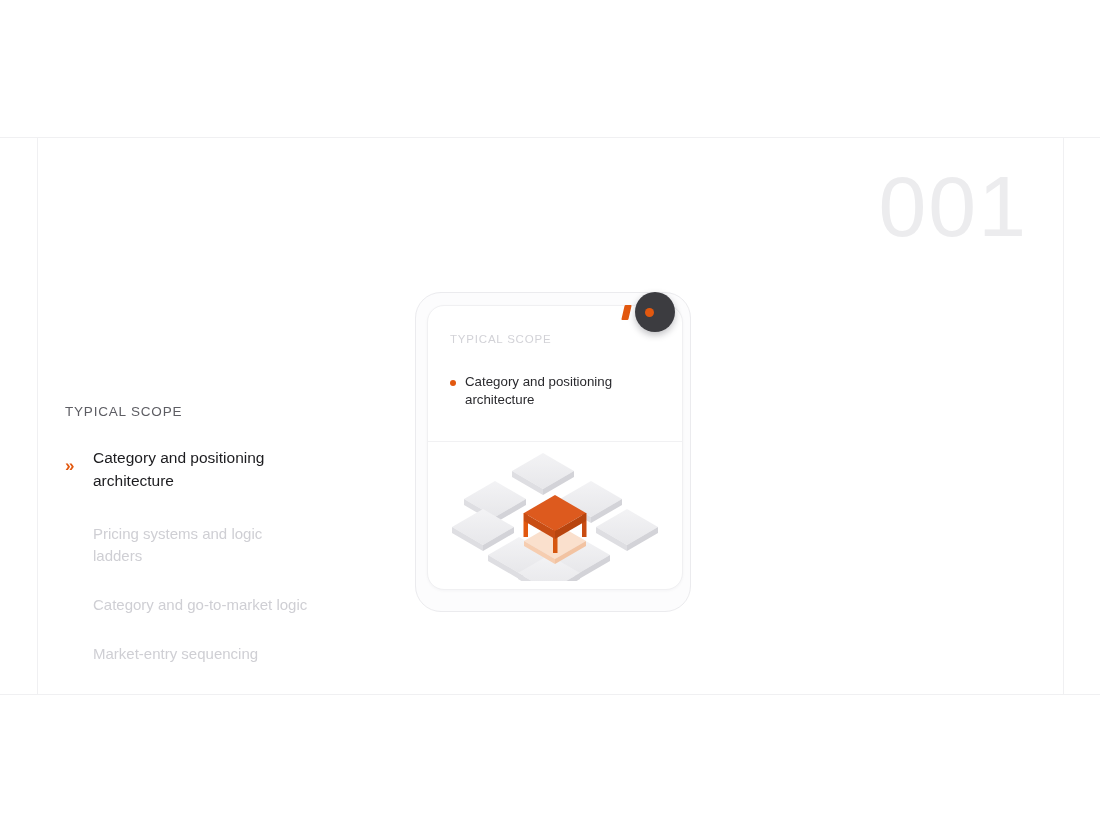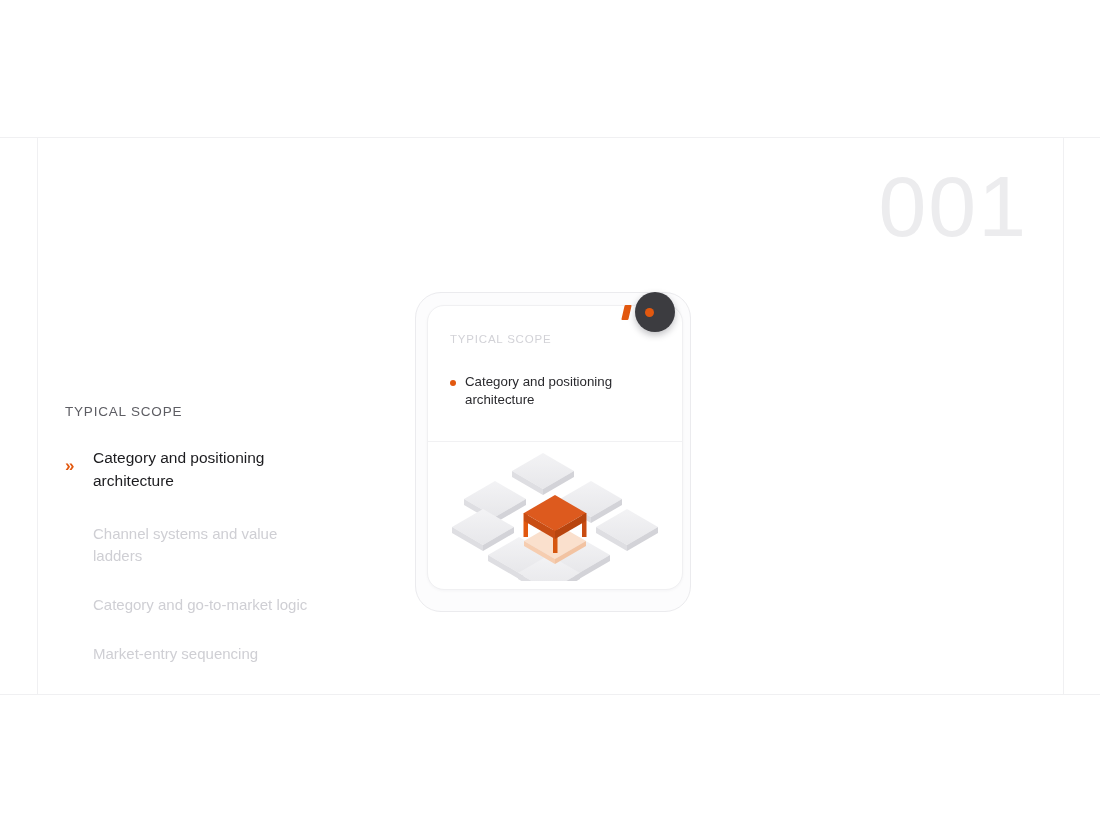--- a/index.html
+++ b/index.html
@@ -242,21 +242,21 @@
 
       <li class="scope-item is-active">
         <span class="scope-marker">
           <span class="chev">»</span>
         </span>
         <span class="scope-text">Category and positioning architecture</span>
       </li>
 
       <li class="scope-item">
         <span class="scope-marker"></span>
-        <span class="scope-text">Channel systems and value ladders</span>
+        <span class="scope-text">Pricing systems and logic ladders</span>
       </li>
 
       <li class="scope-item">
         <span class="scope-marker"></span>
         <span class="scope-text">Category and go-to-market logic</span>
       </li>
 
       <li class="scope-item">
         <span class="scope-marker"></span>
         <span class="scope-text">Market-entry sequencing</span>

